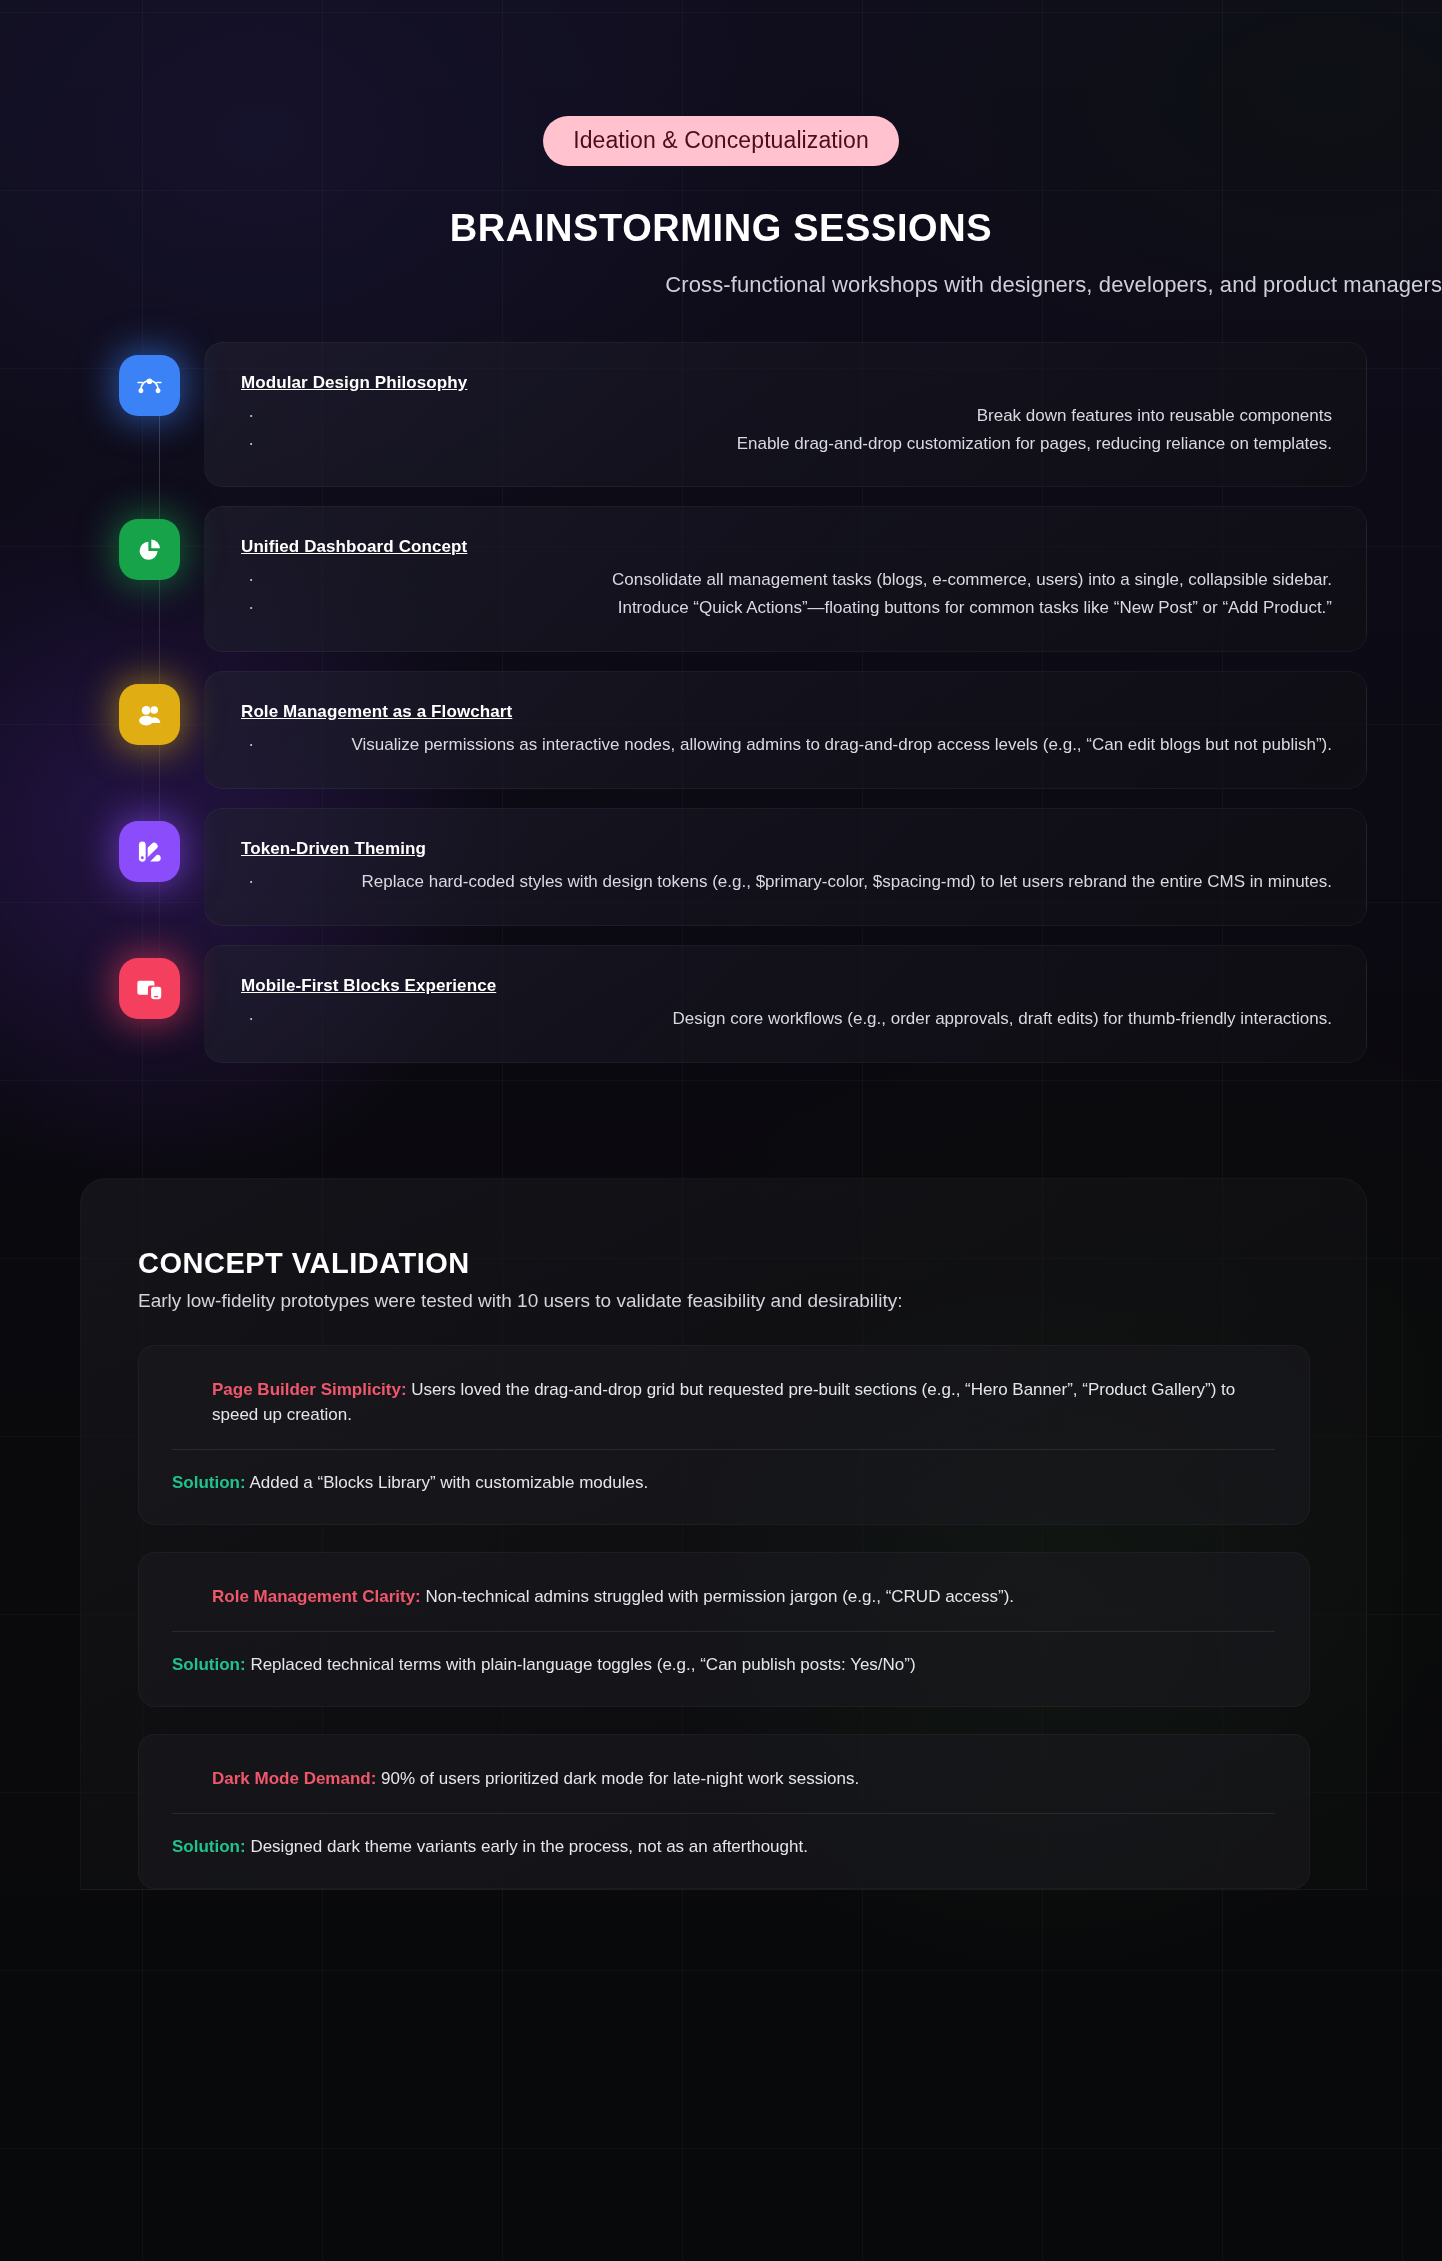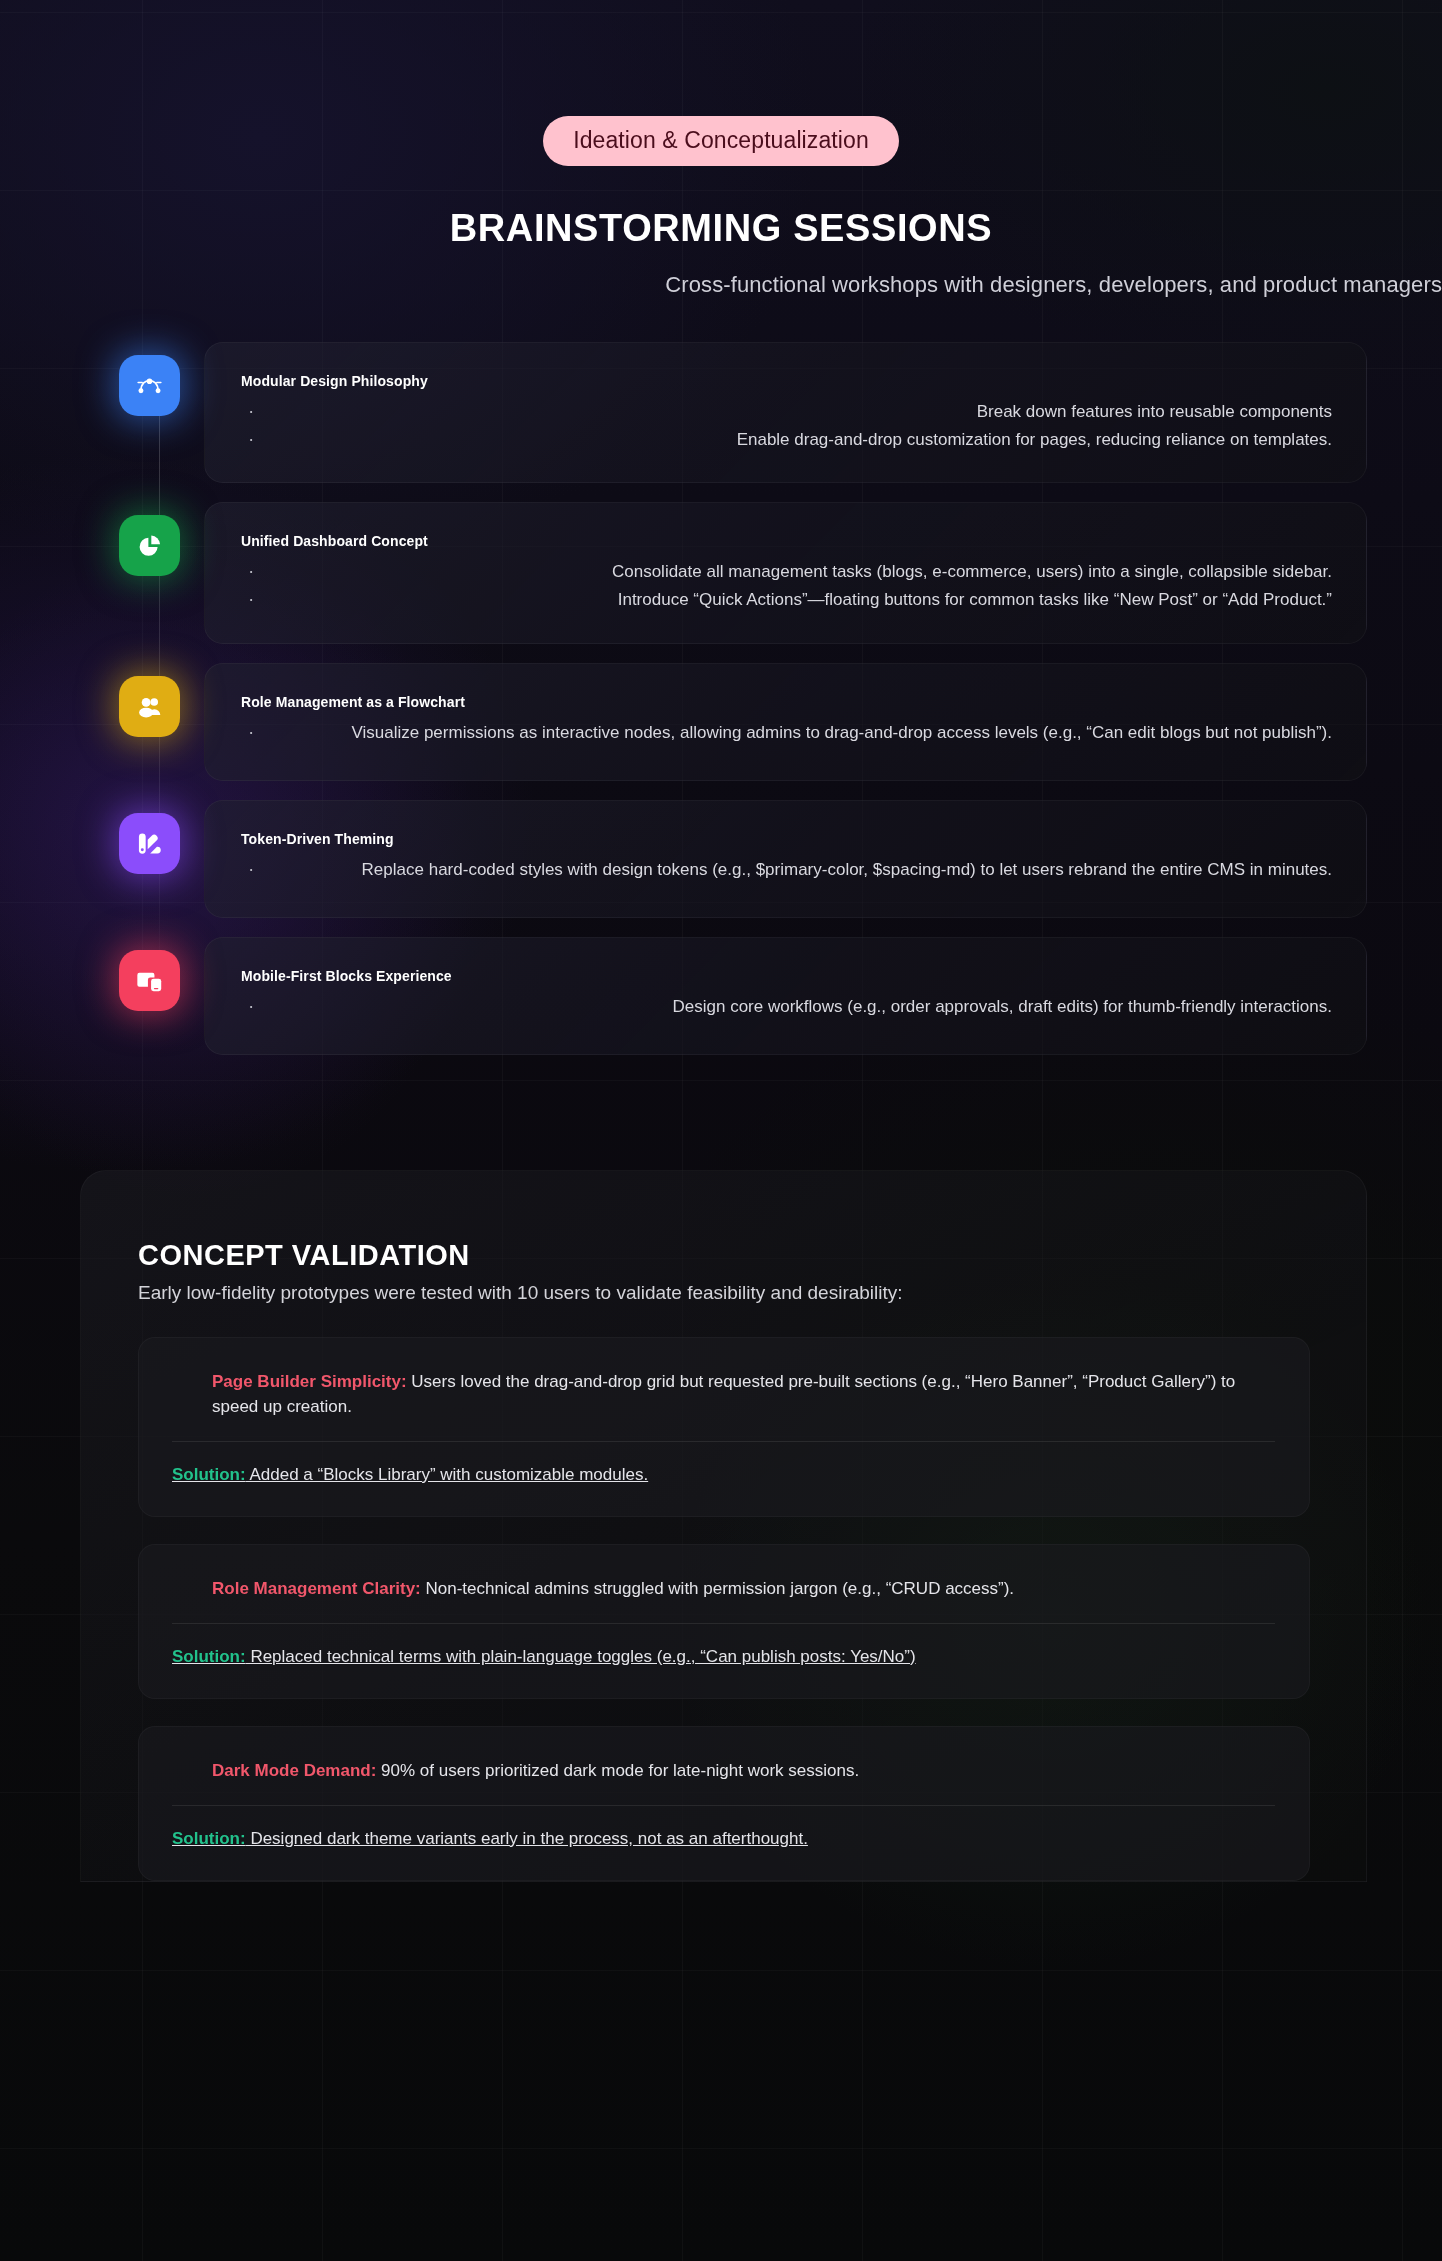--- a/index.html
+++ b/index.html
@@ -152,25 +152,26 @@
     flex: 1 1 auto;
     margin-left: 24px;
     background: linear-gradient(135deg, rgba(33,32,48,0.62) 0%, rgba(24,23,34,0.55) 48%, rgba(18,18,22,0.50) 100%);
     border: 1px solid rgba(255,255,255,0.045);
     border-radius: 19px;
     padding: 30px 34px 30px 36px;
     min-height: 118px;
   }
 
   .card-title {
-    font-size: 14px;
+    font-size: 17px;
     font-weight: 700;
     color: #ffffff;
     letter-spacing: 0.1px;
     margin-bottom: 11px;
+    text-decoration: underline;
   }
 
   .bullets { list-style: none; text-align: right; }
   .bullets li {
     position: relative;
     padding-left: 26px;
     font-size: 17px;
     line-height: 1.45;
     color: #d9d9e0;
     margin-bottom: 3px;
@@ -239,21 +240,20 @@
     height: 1px;
     background: rgba(255,255,255,0.085);
     margin: 21px 0 20px;
   }
 
   .val-solution {
     font-size: 17px;
     line-height: 1.5;
     color: #e5e5ea;
     font-weight: 400;
-    text-decoration: underline;
   }
   .val-solution .k {
     color: #22c28c;
     font-weight: 700;
   }
 </style>
 </head>
 <body>
 
 <div class="bg-root"></div>

